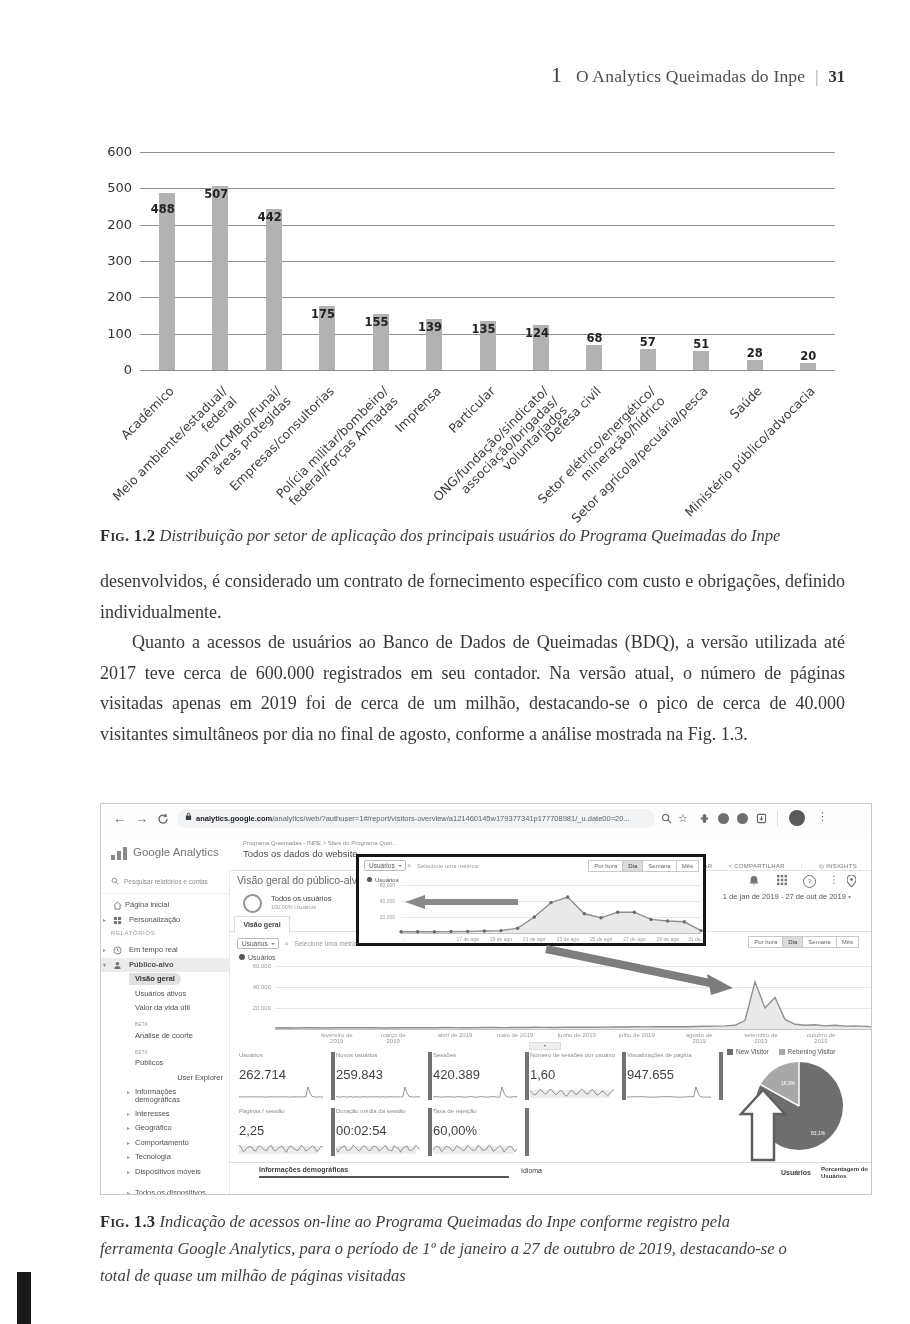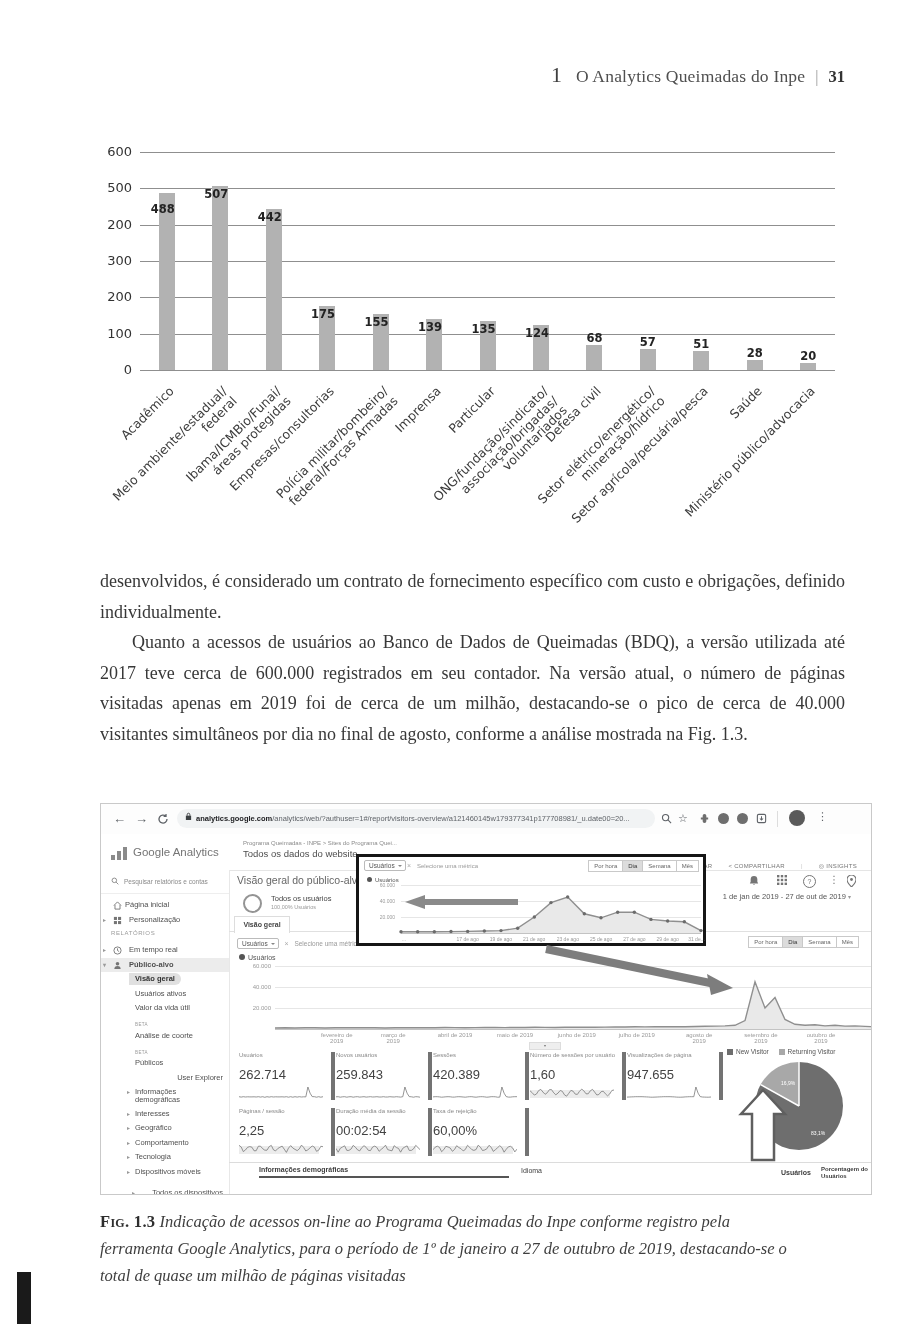--- a/index.html
+++ b/index.html
@@ -200,20 +200,24 @@
       <div class="x-label" style="left: 434.808px; top: 244px;">
         <div>Saúde</div>
       </div>
       <div class="bar" style="left: 700.269px; top: 222.733px; width: 16px; height: 7.26667px;"></div>
       <div class="bar-val" style="left: 646.269px; top: 208.733px;">20</div>
       <div class="x-label" style="left: 488.269px; top: 244px;">
         <div>Ministério público/advocacia</div>
       </div>
     </div>
 
+  <div class="caption" id="cap12" style="top:522px;width:745px;">
+    <span class="figlabel">Fig. 1.2</span>
+    <span>Distribuição por setor de aplicação dos principais usuários do Programa Queimadas do Inpe</span>
+  </div>
 
   <div class="bodytext">
     <p>desenvolvidos, é considerado um contrato de fornecimento específico com custo e obrigações, definido individualmente.</p>
     <p class="indent">Quanto a acessos de usuários ao Banco de Dados de Queimadas (BDQ), a versão utilizada até 2017 teve cerca de 600.000 registrados em seu contador. Na versão atual, o número de páginas visitadas apenas em 2019 foi de cerca de um milhão, destacando-se o pico de cerca de 40.000 visitantes simultâneos por dia no final de agosto, conforme a análise mostrada na Fig. 1.3.</p>
   </div>
 
   <div class="ga">
 
     <div class="browser-bar">
       <span class="nav-ic" style="left:12px;">←</span>
@@ -356,21 +360,21 @@
             <span style="position: absolute; left: 34px; white-space: normal; display: inline-block; width: 88px; line-height: 7.5px; top: 3px;">Comportamento</span>
           </div>
           <div class="sb-item" style="top: 280px; height: 14px; line-height: 14px;">
             <span class="exp" style="position: absolute; left: 26px;">▸</span>
             <span style="position: absolute; left: 34px; white-space: normal; display: inline-block; width: 88px; line-height: 7.5px; top: 3px;">Tecnologia</span>
           </div>
           <div class="sb-item" style="top: 294.5px; height: 14px; line-height: 14px;">
             <span class="exp" style="position: absolute; left: 26px;">▸</span>
             <span style="position: absolute; left: 34px; white-space: normal; display: inline-block; width: 88px; line-height: 7.5px; top: 3px;">Dispositivos móveis</span>
           </div>
-          <div class="sb-item" style="top: 316px; height: 14px; line-height: 14px; text-align: right;">
+          <div class="sb-item" style="top: 316px; height: 14px; line-height: 14px;">
             <span class="exp" style="position: absolute; left: 26px;">▸</span>
             <span style="position: absolute; left: 34px; white-space: normal; display: inline-block; width: 88px; line-height: 7.5px; top: 3px;">Todos os dispositivos</span>
           </div>
         </div>
     </div>
 
     <div class="ga-main">
       <div class="toolbar">
         <b>⇩ <span>EXPORTAR</span></b>
         <b>&lt; <span>COMPARTILHAR</span></b>

